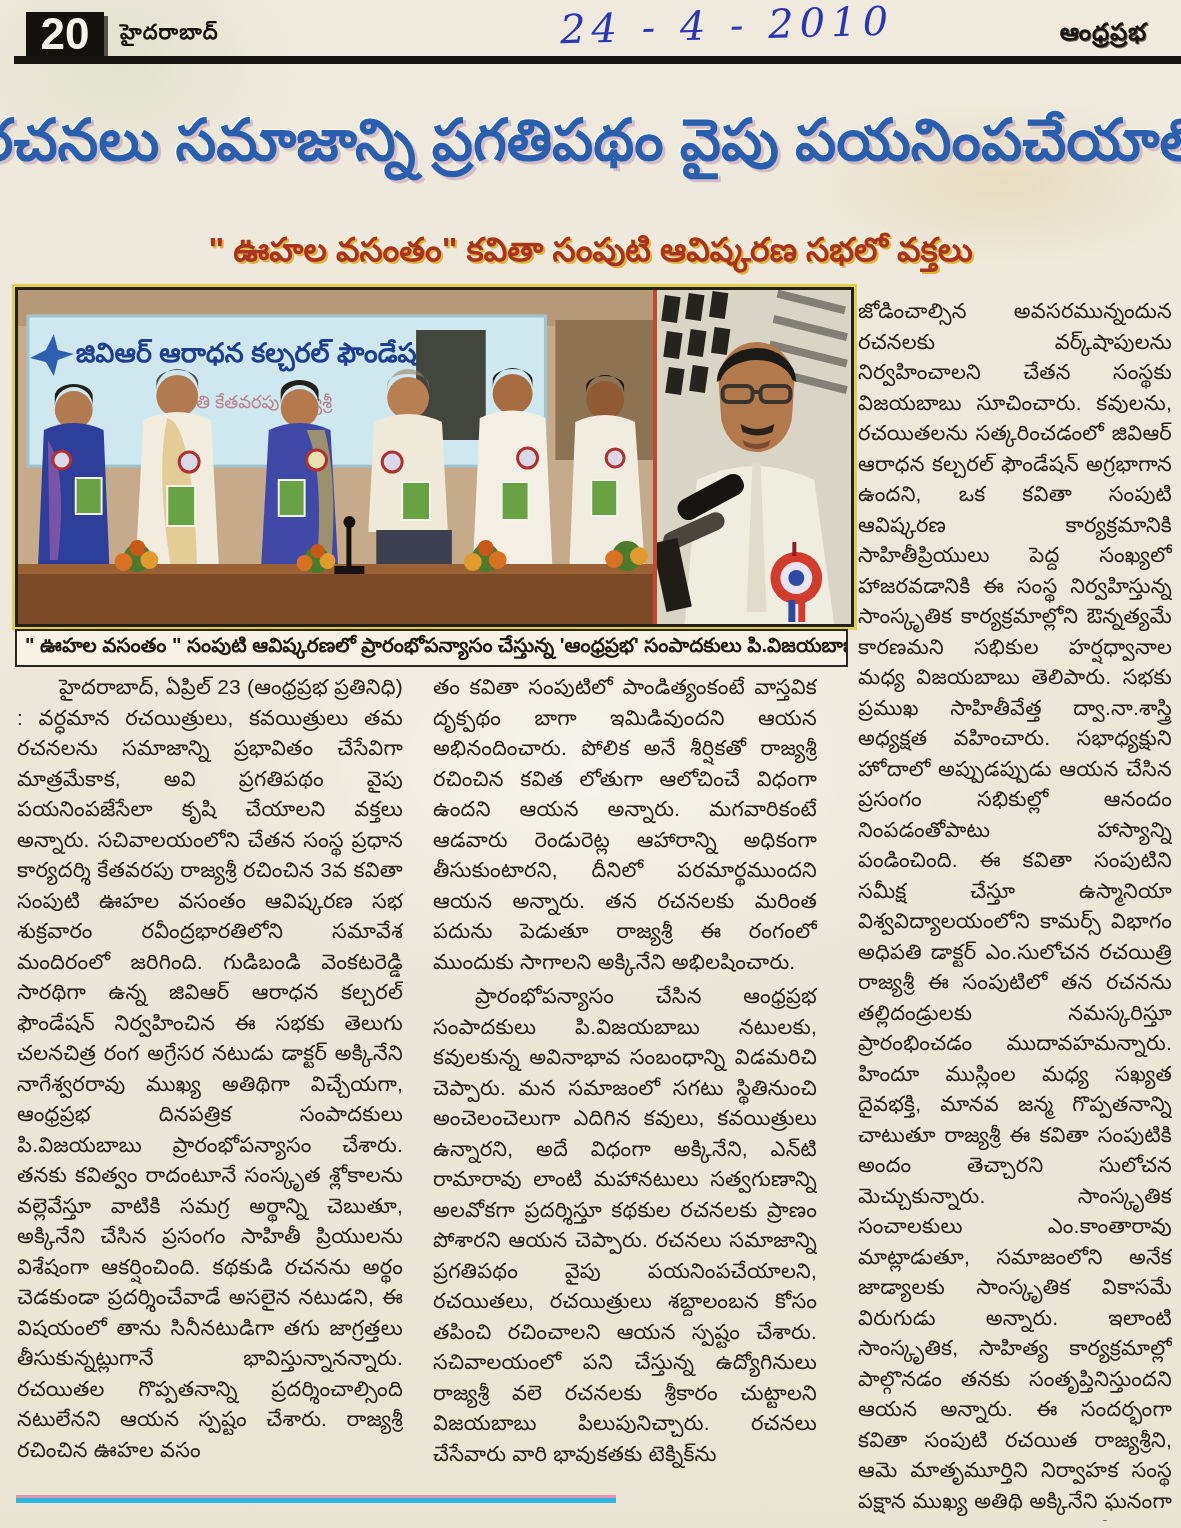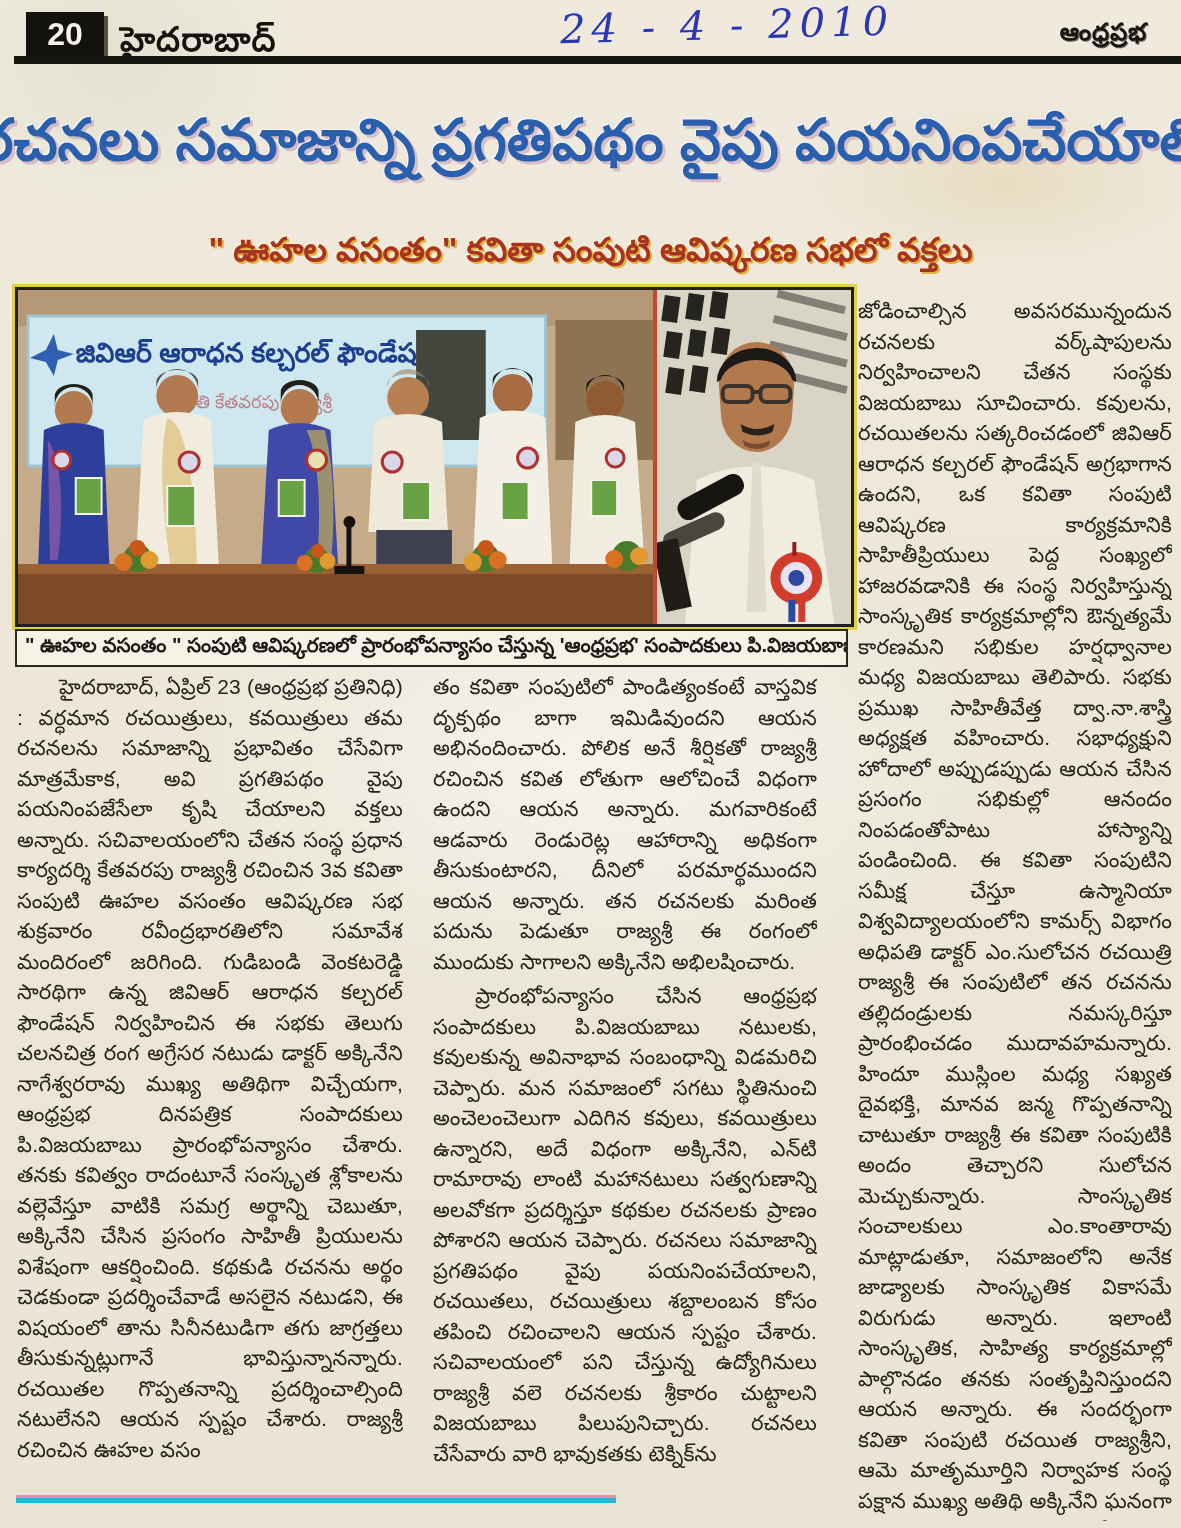--- a/index.html
+++ b/index.html
@@ -14,24 +14,24 @@
       radial-gradient(ellipse 300px 120px at 85% 12%, rgba(214,182,110,0.25), transparent 70%),
       radial-gradient(ellipse 260px 200px at 10% 4%, rgba(170,190,150,0.18), transparent 70%),
       radial-gradient(ellipse 500px 300px at 50% 50%, rgba(255,255,255,0.5), transparent 80%),
       linear-gradient(180deg,#efeadd 0%,#ece7d9 45%,#e9e4d4 100%);
     color:#241f19;
   }
   
   .hdr-rule{position:absolute;left:14px;top:56px;width:1167px;height:8px;background:#171512;}
   .pagenum{
     position:absolute;left:26px;top:12px;width:78px;height:44px;background:#14120f;color:#f5f2ea;
-    font-size:32px;font-weight:bold;display:flex;align-items:center;justify-content:center;
+    font-size:44px;font-weight:bold;display:flex;align-items:center;justify-content:center;
     box-shadow:4px 4px 0 #55504a;
   }
-  .city{position:absolute;left:120px;top:20px;font-size:34px;font-weight:bold;color:#16130f;letter-spacing:1px;}
+  .city{position:absolute;left:120px;top:20px;font-size:21px;font-weight:bold;color:#16130f;letter-spacing:1px;}
   .handdate{
     position:absolute;left:560px;top:2px;font-size:40px;color:#2a36b4;
     font-family:"DejaVu Serif","Liberation Serif",serif;font-style:italic;letter-spacing:6px;
     transform:rotate(-1.5deg);
   }
   .masthead{position:absolute;right:34px;top:18px;font-size:24px;font-weight:bold;color:#171411;
     text-shadow:1px 1px 0 #6a6459;letter-spacing:1px;}
   
   .headline{
     position:absolute;left:0;top:84px;width:1181px;height:125px;

